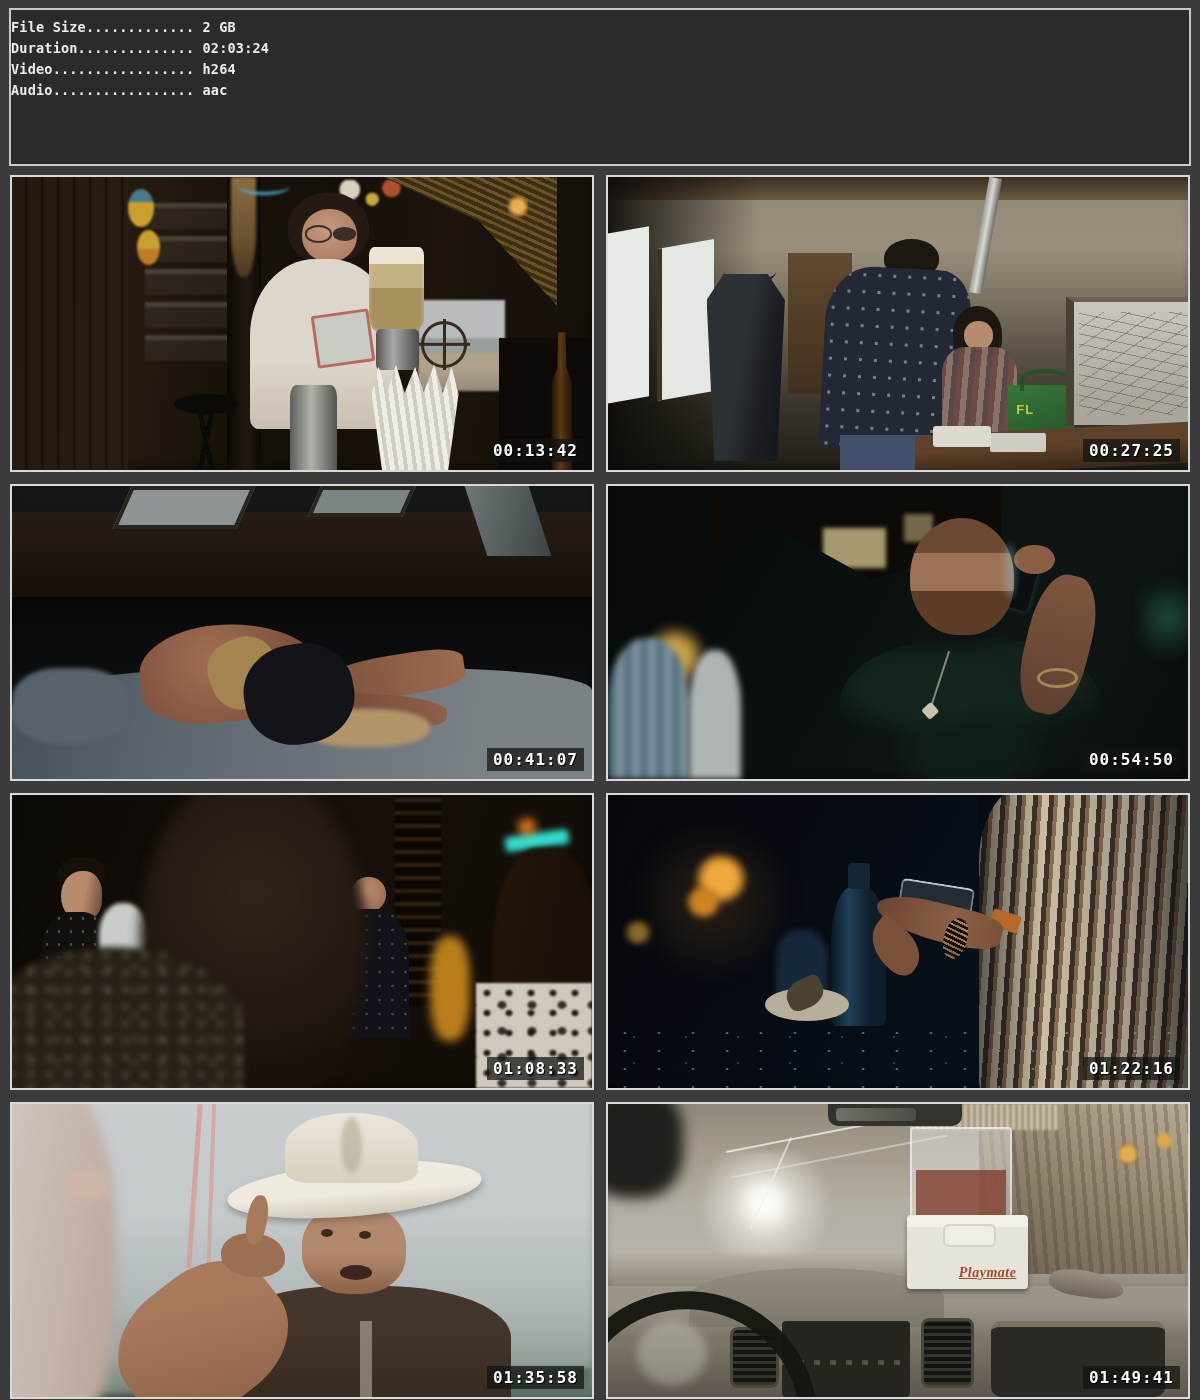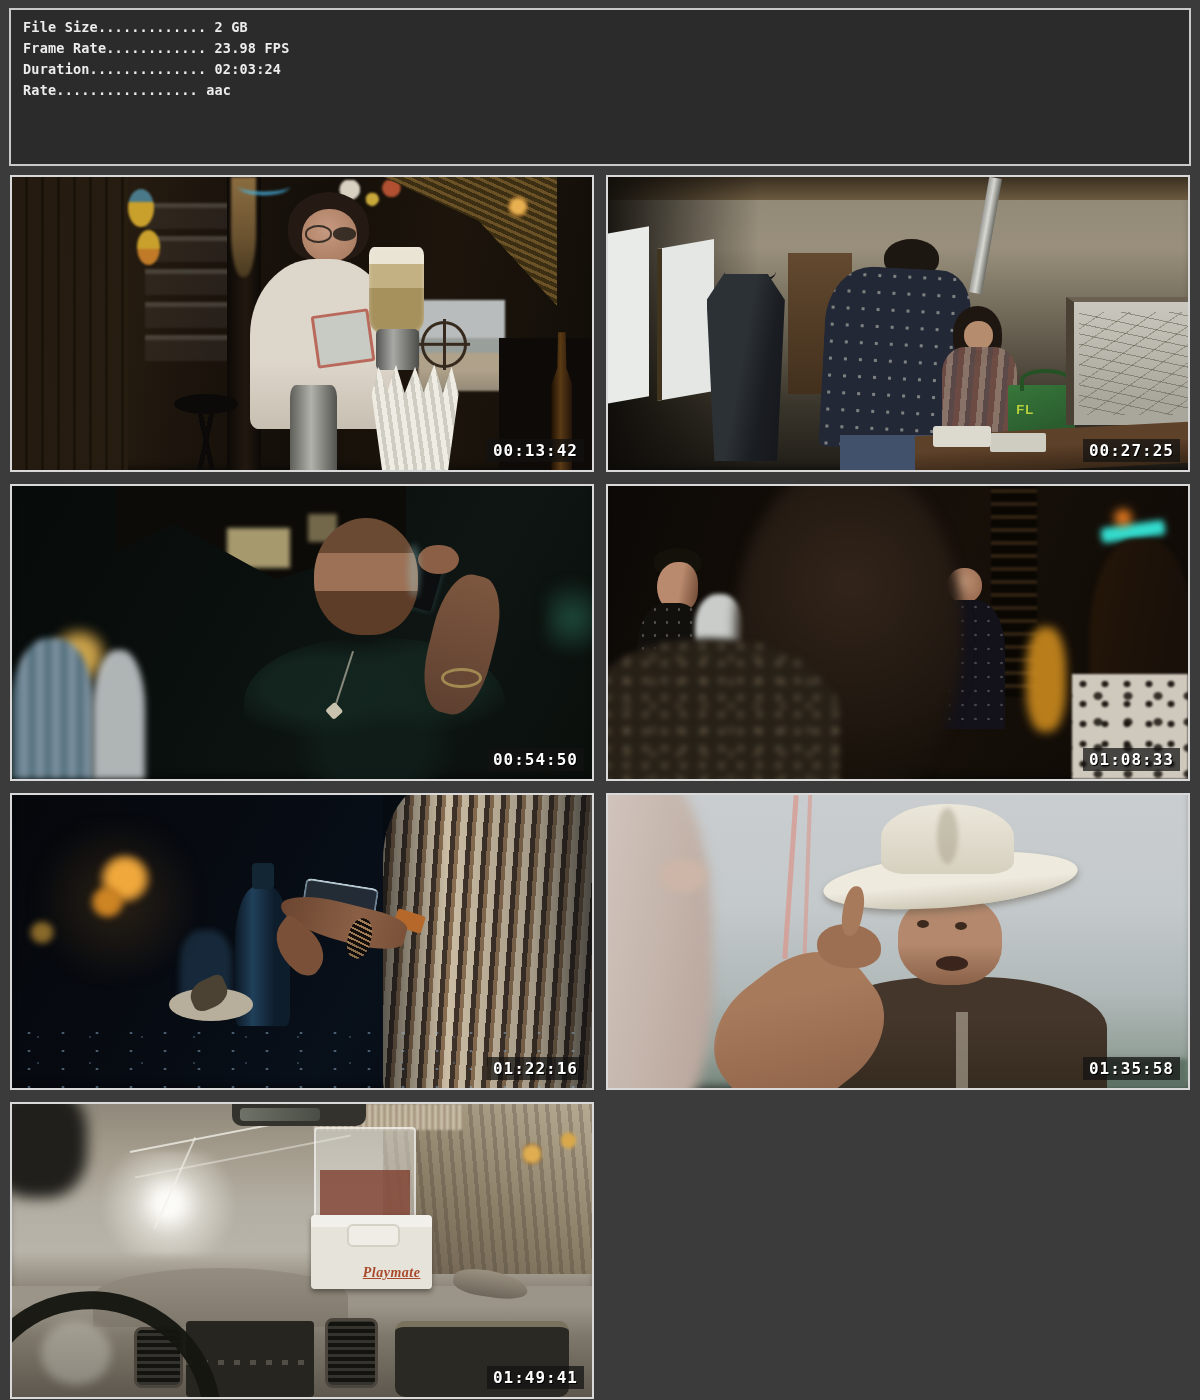--- a/index.html
+++ b/index.html
@@ -3,21 +3,21 @@
 <meta charset="utf-8">
 <style>
   html,body{margin:0;padding:0;}
   body{
     width:1200px;height:1400px;background:#3b3b3b;overflow:hidden;
     font-family:"Liberation Sans",sans-serif;
   }
   
   .info-panel{
     margin:8px 9px 9px 9px;height:141px;background:#2b2b2b;
-    border:2px solid #c9c9c9;padding:7px 0 6px 12px;
+    border:2px solid #c9c9c9;padding:7px 0 6px 0;
   }
   .info-line{
     font-family:"DejaVu Sans Mono","Liberation Mono",monospace;
     font-weight:bold;font-size:13.5px;line-height:21px;color:#ececec;
     white-space:pre;letter-spacing:.2px;
   }
   .site-name{
     font-family:"Liberation Sans",sans-serif;font-size:25px;line-height:26px;
     color:#dcdcdc;letter-spacing:.5px;margin-top:1px;
   }
@@ -210,23 +210,23 @@
   .s8-wheel{left:-8%;top:64%;width:38%;height:72%;border:18px solid rgba(22,22,17,.96);border-radius:50%;transform:rotate(24deg);}
   .s8-dust{left:5%;top:74%;width:12%;height:22%;background:rgba(222,220,210,.35);border-radius:50%;filter:blur(5px);}
 </style>
 </head>
 <body>
 
 <div>
 
   <div class="info-panel">
     <div class="info-line">File Size............. 2 GB</div>
-    <div class="info-line">Frame Rate............ 23.98 FPS</div>
     <div class="info-line">Duration.............. 02:03:24</div>
-    <div class="info-line">Rate................. aac</div>
+    <div class="info-line">Video................. h264</div>
+    <div class="info-line">Audio................. aac</div>
   </div>
 
   <div class="grid">
 
     <figure class="shot s1">
       <div class="s1-planks"></div>
       <div class="s1-shelves"></div>
       <div class="s1-buoy-a"></div>
       <div class="s1-buoy-b"></div>
       <div class="s1-post"></div>
@@ -270,20 +270,36 @@
       <div class="s2-w-top"></div>
       <div class="s2-bag">
           <span class="s2-bag-txt">FL</span>
         </div>
       <div class="s2-winR"></div>
       <div class="s2-table"></div>
       <div class="s2-cont"></div>
       <span class="ts">00:27:25</span>
     </figure>
 
+    <figure class="shot s3">
+      <div class="s3-wood"></div>
+      <div class="s3-win1"></div>
+      <div class="s3-win2"></div>
+      <div class="s3-appl"></div>
+      <div class="s3-shadow"></div>
+      <div class="s3-sheet"></div>
+      <div class="s3-pillow"></div>
+      <div class="s3-back"></div>
+      <div class="s3-leg1"></div>
+      <div class="s3-leg2"></div>
+      <div class="s3-cloth"></div>
+      <div class="s3-towel"></div>
+      <div class="s3-shorts"></div>
+      <span class="ts">00:41:07</span>
+    </figure>
 
     <figure class="shot s4">
       <div class="s4-roof"></div>
       <div class="s4-glow"></div>
       <div class="s4-plaid"></div>
       <div class="s4-white"></div>
       <div class="s4-greenR"></div>
       <div class="s4-torso"></div>
       <div class="s4-chain"></div>
       <div class="s4-arm"></div>

